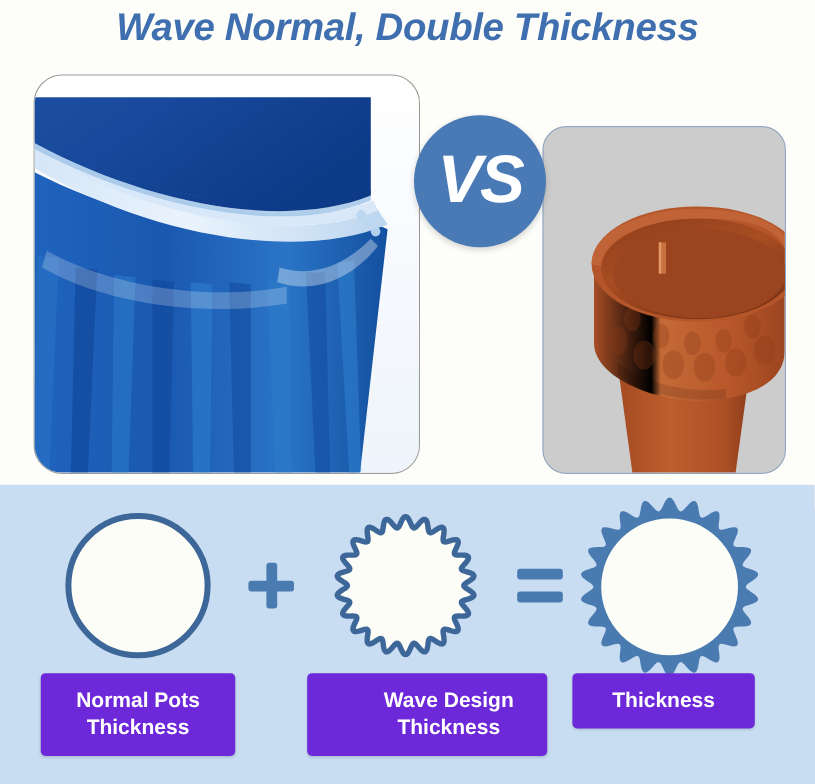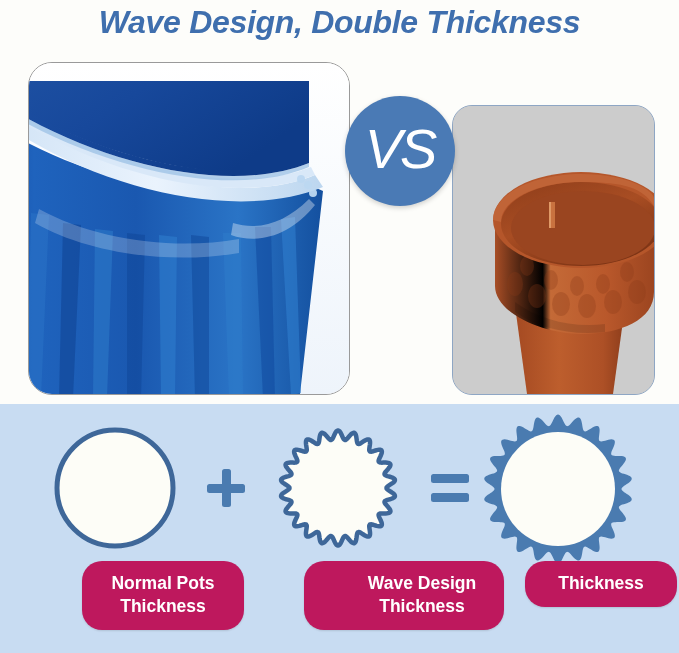--- a/index.html
+++ b/index.html
@@ -53,58 +53,57 @@
   .vs-badge{
     position:absolute;left:345px;top:96px;width:110px;height:110px;
     border-radius:50%;
     background:#4a7ab5;
     box-shadow:0 2px 5px rgba(0,0,0,.18);
     display:flex;align-items:center;justify-content:center;
     z-index:6;
   }
   .vs-badge span{
     color:#ffffff;
-    font-size:56px;font-weight:normal;font-style:italic;
+    font-size:56px;font-weight:bold;font-style:italic;
     letter-spacing:-2px;
     line-height:1;
     transform:translateY(-2px);
   }
 
   
   .bottom-section{
     position:absolute;left:0;top:404px;width:679px;height:249px;
     background:#c8dcf2;
   }
   .circle-wrap{position:absolute;}
   .label-box{
     position:absolute;
-    background:#be185d;
-    border-radius:20px;
+    background:#6d28d9;
+    border-radius:4px;
     color:#ffffff;
     font-size:17.5px;font-weight:bold;
     text-align:center;
     line-height:1.32;
     padding:11px 0 12px 0;
     box-shadow:0 1px 2px rgba(0,0,0,.12);
-    margin-left:48px;
   }
   .label-box .l1{display:block;}
   .label-box .l2{display:block;}
 
   
   .op{position:absolute;}
 </style>
 </head>
 <body>
 
 <div id="canvas">
 
   <div class="top-section">
 
-    <div class="headline">Wave Design, Double Thickness</div>
+    <div class="headline">Wave Normal, Double Thickness</div>
 
     <div class="photo-left">
       <svg class="blue-pot" viewBox="0 0 332 331" preserveAspectRatio="none">
         <defs>
           <linearGradient id="bgFade" x1="0" y1="0" x2="0" y2="1">
             <stop offset="0" stop-color="#ffffff"></stop>
             <stop offset="1" stop-color="#eef4fb"></stop>
           </linearGradient>
           <linearGradient id="innerWall" x1="0" y1="0" x2="1" y2="0.4">
             <stop offset="0" stop-color="#1e51a3"></stop>

